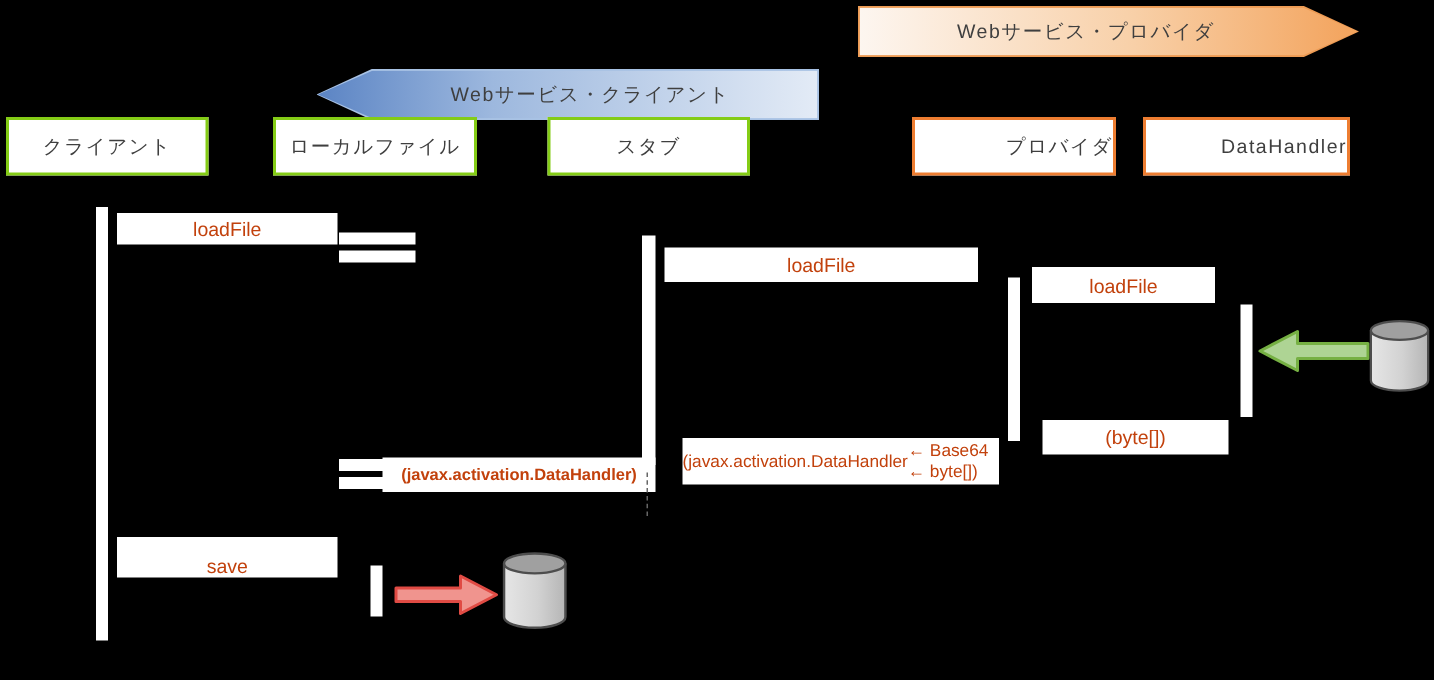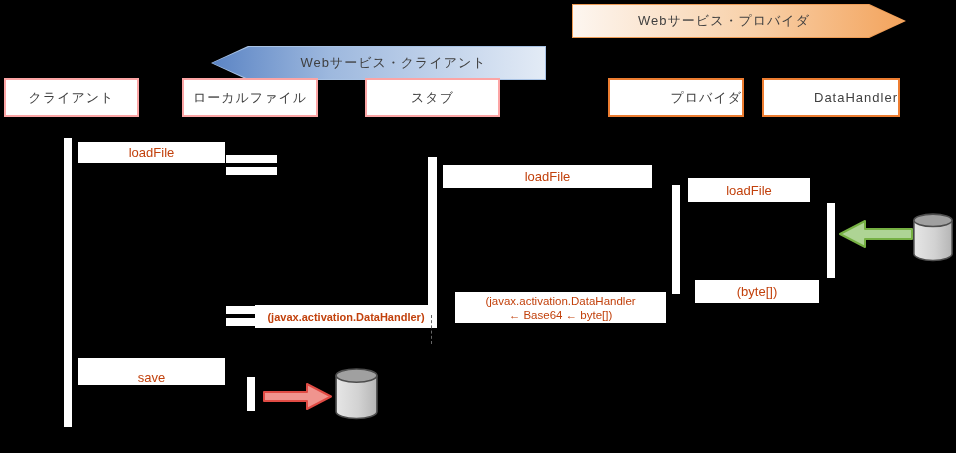--- a/index.html
+++ b/index.html
@@ -18,21 +18,21 @@
     clip-path:polygon(0 50%,11% 0,100% 0,100% 100%,11% 100%);padding-left:30px;}
   .banner-outer-provider{left:572px;top:4px;width:334px;height:34px;background:#ed9b54;
     clip-path:polygon(0 0,89% 0,100% 50%,89% 100%,0 100%);}
   .banner-inner-provider{left:1px;top:1px;width:332px;height:32px;
     background:linear-gradient(to right,#fdf6f0,#f8d0a8 55%,#f3a35c);
     clip-path:polygon(0 0,89% 0,100% 50%,89% 100%,0 100%);padding-right:30px;}
 
   
   .head-box{background:#fff;display:flex;align-items:center;justify-content:center;
     font-size:13px;letter-spacing:1px;height:39px;top:78px;}
-  .head-blue{border:2px solid #fca5a5;}
+  .head-blue{border:2px solid #84cc16;}
   .head-orange{border:2px solid #ed7d31;justify-content:flex-end;}
   #hb-client{left:4px;width:135px;}
   #hb-localfile{left:182px;width:136px;}
   #hb-stub{left:365px;width:135px;}
   #hb-provider{left:608px;width:136px;}
   #hb-storage{left:762px;width:138px;}
 
   
   .act{background:#fff;}
   #act-client{left:64px;top:138px;width:8px;height:289px;}
@@ -46,21 +46,21 @@
   #mb1{top:155px;} #mb2{top:167px;}
   #mb3{top:306px;} #mb4{top:318px;}
 
   
   .msg{background:#fff;color:#c2410c;display:flex;align-items:center;justify-content:center;
     font-size:13px;}
   #msg-loadfile1{left:78px;top:142px;width:147px;height:21px;}
   #msg-loadfile2{left:443px;top:165px;width:209px;height:23px;}
   #msg-loadfile3{left:688px;top:178px;width:122px;height:24px;}
   #msg-bytes{left:695px;top:280px;width:124px;height:23px;}
-  #msg-dh-b64{left:455px;top:292px;width:211px;height:31px;flex-direction:column;
+  #msg-dh-b64{left:455px;top:292px;width:211px;height:31px;
     font-size:11.5px;line-height:14px;}
   #msg-dh{left:255px;top:305px;width:182px;height:23px;font-size:11px;font-weight:bold;}
   #msg-save{left:78px;top:358px;width:147px;height:27px;align-items:flex-end;}
 
   
   #lifeline-dash{left:431px;top:315px;height:29px;width:0;border-left:1px dashed #666;}
 
   
   #read-arrow{left:838px;top:219px;width:76px;height:30px;}
   #write-arrow{left:262px;top:382px;width:71px;height:29px;}

